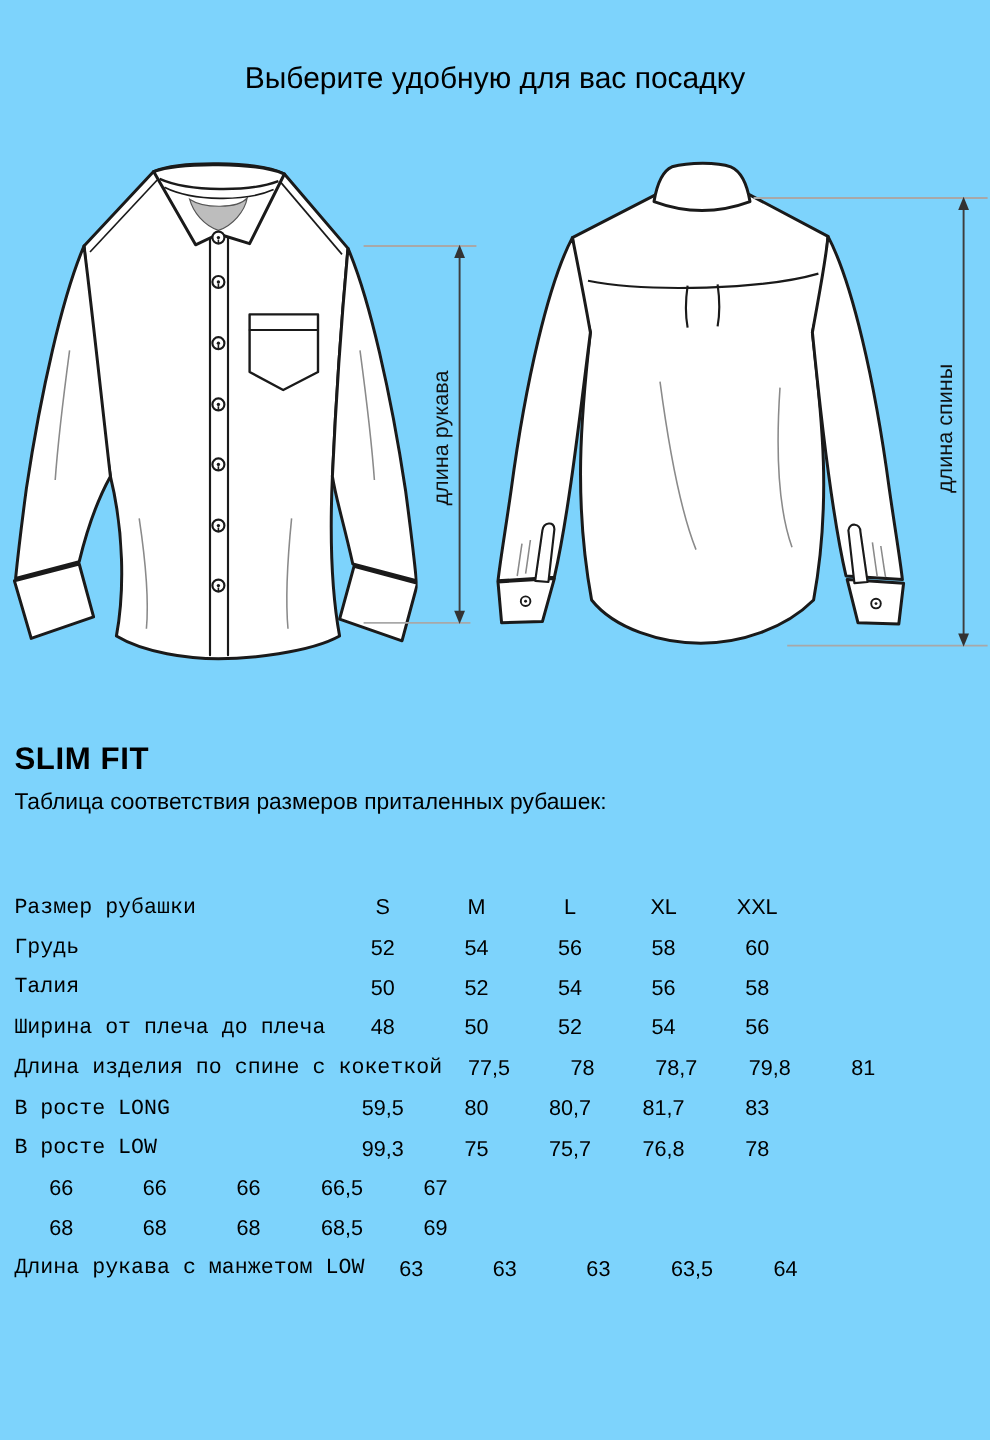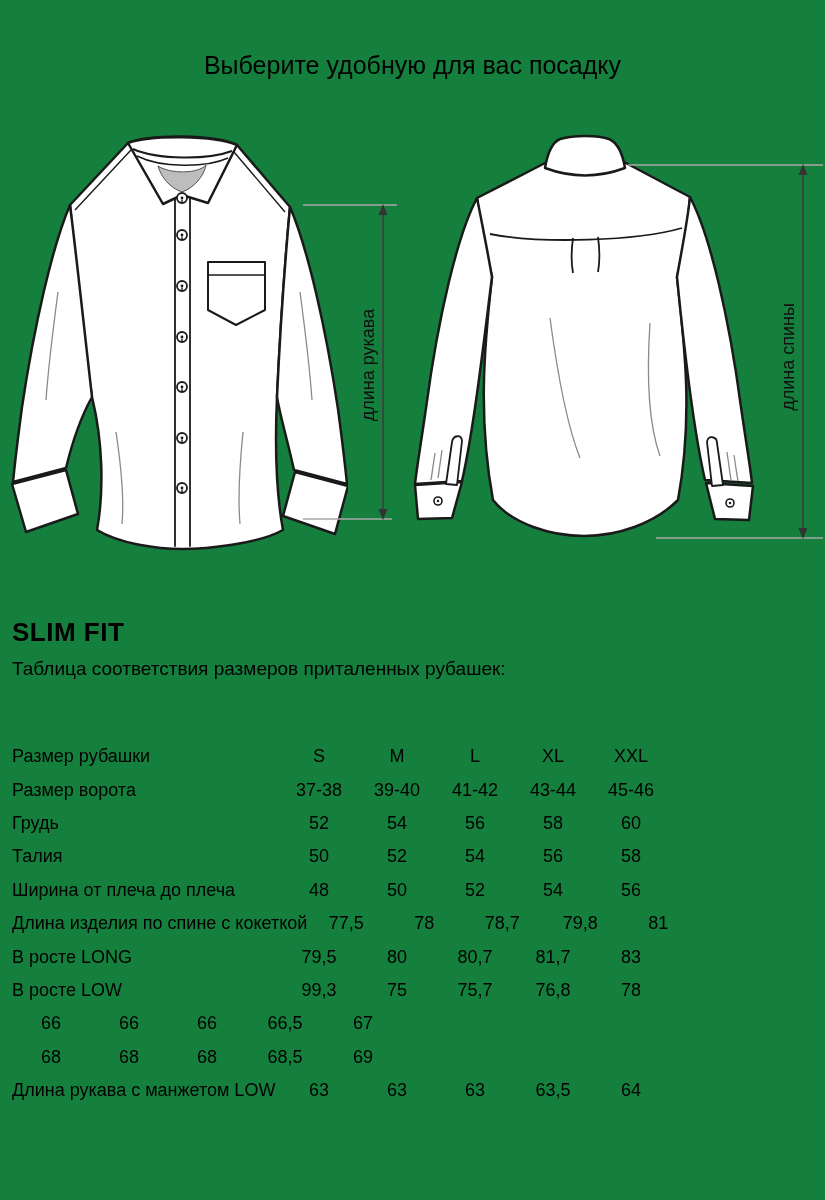--- a/index.html
+++ b/index.html
@@ -1,35 +1,35 @@
 <!DOCTYPE html>
 <html><head>
 <meta charset="utf-8">
 <style>
   html,body{margin:0;padding:0;background:#fff;}
   #page{
-    position:relative;width:825px;height:1200px;background:#15803d;overflow:hidden;
+    position:relative;width:825px;height:1200px;background:#7dd3fc;overflow:hidden;
     font-family:"Liberation Sans","DejaVu Sans",sans-serif;color:#000;
   }
   .title{position:absolute;top:50px;left:0;width:825px;text-align:center;
     font-size:25px;line-height:30px;color:#000;}
   .illus{position:absolute;left:0;top:120px;width:825px;height:460px;}
   .shirt-front{position:absolute;left:8px;top:12px;}
   .shirt-back{position:absolute;left:402px;top:8px;}
   .annot{position:absolute;left:0;top:0;width:825px;height:460px;pointer-events:none;}
   .vlabel{position:absolute;font-size:18px;color:#111;white-space:nowrap;
     transform:translate(-50%,-50%) rotate(-90deg);}
   .vlabel.front{left:368px;top:365px;}
   .vlabel.back{left:788px;top:357px;}
   .heading{position:absolute;left:12px;top:620px;font-size:26px;line-height:24px;
     font-weight:bold;letter-spacing:0.5px;color:#000;}
   .subtitle{position:absolute;left:12px;top:656px;font-size:19px;line-height:26px;color:#000;}
   .tbl{position:absolute;left:12px;top:740px;width:660px;font-size:18px;}
   .trow{display:flex;align-items:center;height:33.4px;}
-  .tlabel{flex:0 0 268px;white-space:nowrap;}
+  .tlabel{flex:0 0 268px;white-space:nowrap;font-family:Liberation Mono, monospace;}
   .tcell{flex:0 0 78px;text-align:center;white-space:nowrap;}
 </style>
 </head>
 <body>
 
 <div id="page">
 
   <div class="title">Выберите удобную для вас посадку</div>
 
   <div class="illus">
@@ -196,28 +196,20 @@
   <div class="tbl">
     <div class="trow">
       <span class="tlabel">Размер рубашки</span>
       <span class="tcell">S</span>
       <span class="tcell">M</span>
       <span class="tcell">L</span>
       <span class="tcell">XL</span>
       <span class="tcell">XXL</span>
     </div>
     <div class="trow">
-      <span class="tlabel">Размер ворота</span>
-      <span class="tcell">37-38</span>
-      <span class="tcell">39-40</span>
-      <span class="tcell">41-42</span>
-      <span class="tcell">43-44</span>
-      <span class="tcell">45-46</span>
-    </div>
-    <div class="trow">
       <span class="tlabel">Грудь</span>
       <span class="tcell">52</span>
       <span class="tcell">54</span>
       <span class="tcell">56</span>
       <span class="tcell">58</span>
       <span class="tcell">60</span>
     </div>
     <div class="trow">
       <span class="tlabel">Талия</span>
       <span class="tcell">50</span>
@@ -237,21 +229,21 @@
     <div class="trow">
       <span class="tlabel">Длина изделия по спине с кокеткой</span>
       <span class="tcell">77,5</span>
       <span class="tcell">78</span>
       <span class="tcell">78,7</span>
       <span class="tcell">79,8</span>
       <span class="tcell">81</span>
     </div>
     <div class="trow">
       <span class="tlabel">В росте LONG</span>
-      <span class="tcell">79,5</span>
+      <span class="tcell">59,5</span>
       <span class="tcell">80</span>
       <span class="tcell">80,7</span>
       <span class="tcell">81,7</span>
       <span class="tcell">83</span>
     </div>
     <div class="trow">
       <span class="tlabel">В росте LOW</span>
       <span class="tcell">99,3</span>
       <span class="tcell">75</span>
       <span class="tcell">75,7</span>

